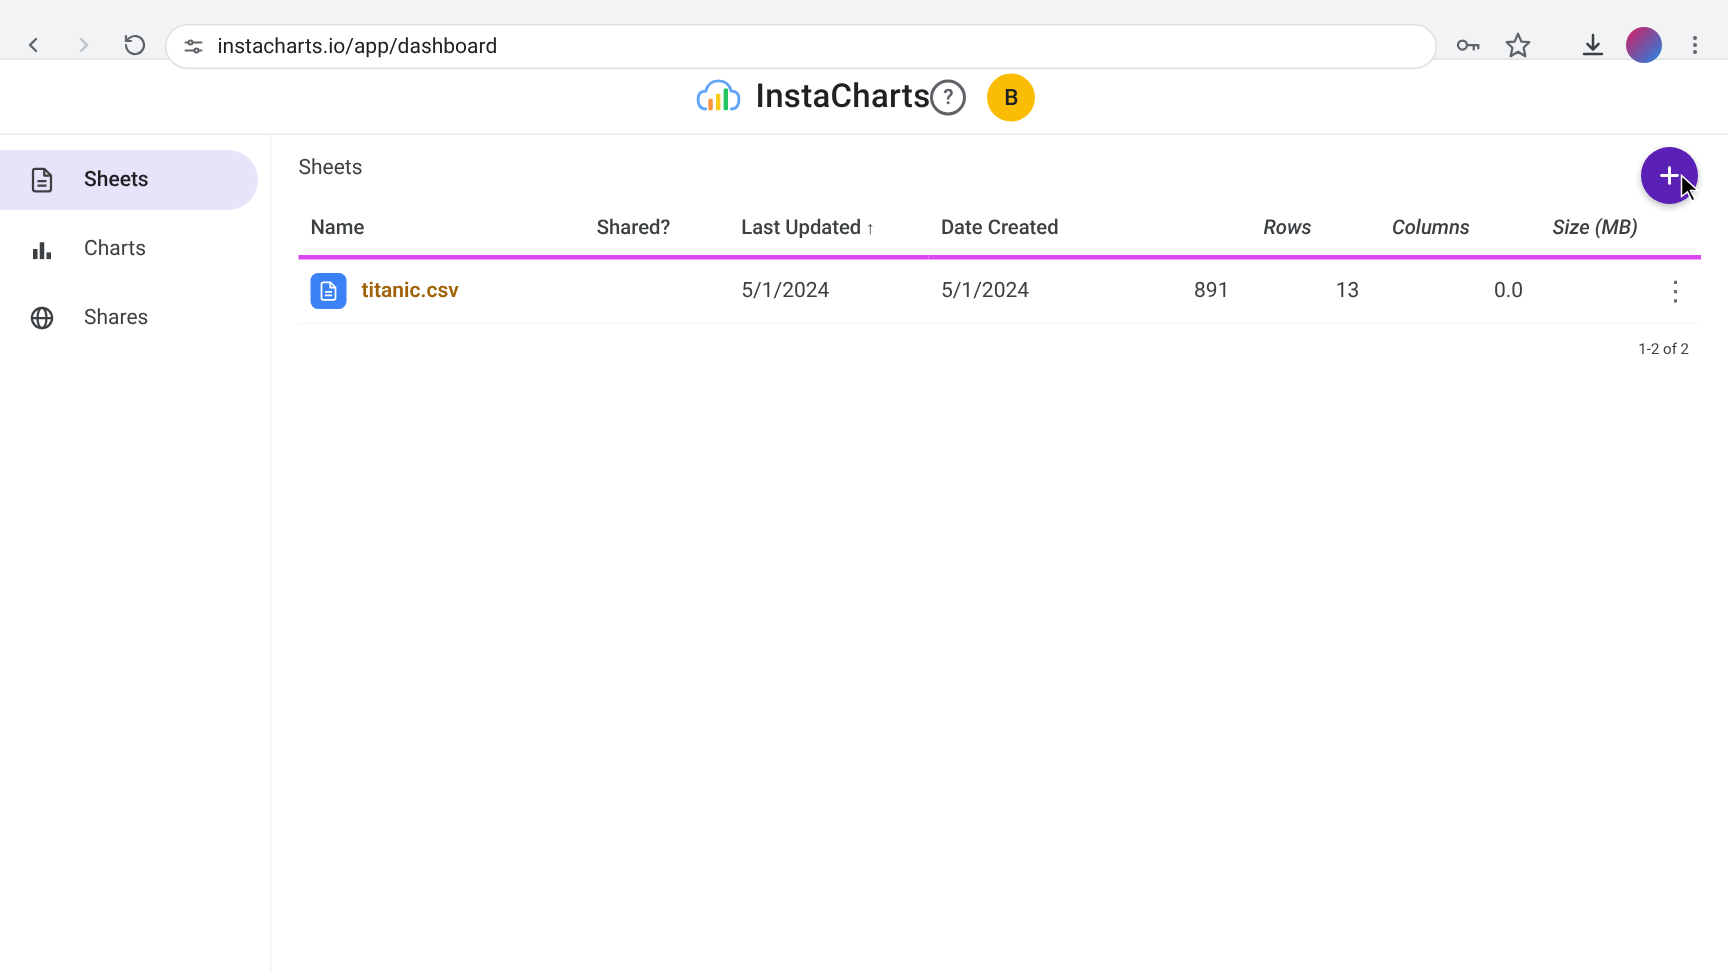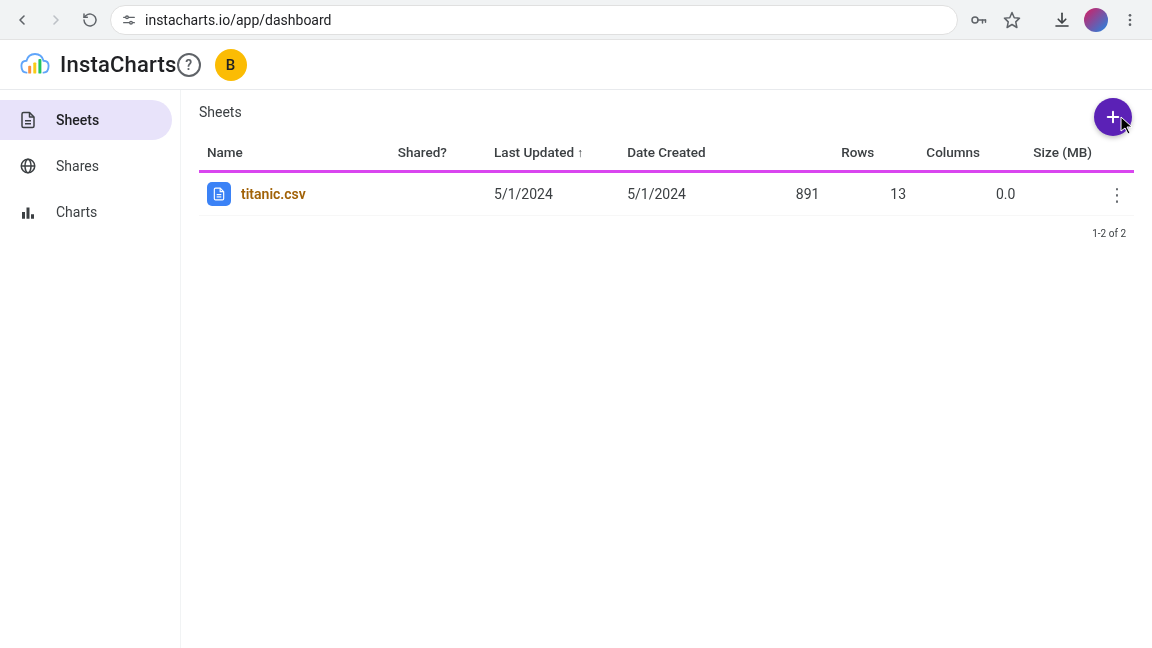--- a/index.html
+++ b/index.html
@@ -1,48 +1,48 @@
 <!DOCTYPE html>
 <html><head>
   <meta charset="utf-8">
   <style>
     * { box-sizing: border-box; margin: 0; padding: 0; }
     body { font-family: -apple-system, BlinkMacSystemFont, "Segoe UI", Roboto, Arial, sans-serif; font-size: 14px; color: #202124; background:#fff; width:1152px; height:648px; overflow:hidden; }
 
     
-    .browser-bar { height: 40px; background:#f1f3f4; display:flex; align-items:center; padding:4px 8px; gap:6px; border-bottom:1px solid #e3e3e3;}
+    .browser-bar { height: 40px; background:#f1f3f4; display:flex; align-items:flex-start; padding:16px 8px; gap:6px; border-bottom:1px solid #e3e3e3;}
     .nav-btn { width:28px; height:28px; border-radius:50%; display:flex; align-items:center; justify-content:center; color:#5f6368; }
     .nav-btn.disabled{ color:#bdc1c6;}
     .omnibox { flex:1; height:30px; background:#fff; border-radius:15px; display:flex; align-items:center; padding:0 10px; gap:8px; color:#5f6368; border:1px solid #e0e0e0;}
     .omnibox .url { color:#202124; font-size:14px;}
     .rbtn{ width:28px;height:28px;display:flex;align-items:center;justify-content:center;color:#5f6368;}
     .ext-avatar{width:24px;height:24px;border-radius:50%;background:linear-gradient(135deg,#d81b60,#1e88e5);}
 
     
-    .app-header{height:50px;display:flex;align-items:center;justify-content:flex-start;padding:0 18px;border-bottom:1px solid #e8eaed;}
+    .app-header{height:50px;display:flex;align-items:center;justify-content:center;padding:0 18px;border-bottom:1px solid #e8eaed;}
     .brand{display:flex;align-items:center;gap:8px;}
     .brand-name{font-size:22px;font-weight:500;color:#202124;letter-spacing:0.2px;}
     .hdr-right{display:flex;align-items:center;gap:14px;}
     .help-btn{width:24px;height:24px;border:2px solid #5f6368;border-radius:50%;display:flex;align-items:center;justify-content:center;font-size:14px;color:#5f6368;font-weight:600;}
     .user-avatar{width:32px;height:32px;border-radius:50%;background:#fbbc04;color:#202124;display:flex;align-items:center;justify-content:center;font-weight:500;font-size:15px;}
 
     
     .content{display:flex;height:calc(648px - 40px - 50px);}
     .sidebar{width:180px;padding:10px 8px 10px 0;}
     .side-item{height:40px;display:flex;align-items:center;gap:18px;padding:0 18px;border-radius:0 22px 22px 0;color:#3c4043;font-size:14px;margin-bottom:6px;cursor:pointer;}
     .side-item.active{background:#e8e3fa;color:#202124;font-weight:500;}
     .side-icon{width:20px;height:20px;display:flex;align-items:center;justify-content:center;color:#3c4043;}
 
     .main{flex:1;padding:14px 18px 18px 18px;position:relative;border-left:1px solid #f1f3f4;}
     .page-title{font-size:14px;color:#3c4043;margin-bottom:14px;}
     .fab{width:38px;height:38px;border-radius:50%;background:#5b21b6;color:#fff;display:flex;align-items:center;justify-content:center;position:absolute;top:8px;right:20px;box-shadow:0 2px 5px rgba(0,0,0,0.25);font-size:22px;cursor:pointer;}
 
     table{width:100%;border-collapse:collapse;}
     thead th{text-align:left;font-weight:500;font-size:13.5px;color:#3c4043;padding:10px 8px;border-bottom:3px solid #d946ef;}
-    thead th.num{text-align:right;}
+    thead th.num{text-align:right;font-style:italic;}
     tbody td{padding:9px 8px;font-size:14px;color:#3c4043;vertical-align:middle;}
     tbody tr{border-bottom:1px solid #f7f7f7;}
     td.num{text-align:left;}
     .name-cell{display:flex;align-items:center;gap:10px;font-weight:600;color:#a16207;}
     .file-badge{width:24px;height:24px;border-radius:5px;background:#3b82f6;display:flex;align-items:center;justify-content:center;flex-shrink:0;}
     .sort-arrow{font-size:12px;margin-left:3px;}
     .kebab{width:20px;text-align:center;color:#5f6368;cursor:pointer;font-size:18px;}
     .pager{text-align:right;padding:12px 8px 0 0;font-size:10px;color:#3c4043;}
 
     
@@ -149,37 +149,37 @@
             <path d="M14 2H6a2 2 0 0 0-2 2v16a2 2 0 0 0 2 2h12a2 2 0 0 0 2-2V8z"></path>
             <polyline points="14 2 14 8 20 8"></polyline>
             <line x1="8" y1="13" x2="16" y2="13"></line>
             <line x1="8" y1="17" x2="16" y2="17"></line>
           </svg>
       </span>
       <span>Sheets</span>
     </div>
     <div class="side-item">
       <span class="side-icon">
+        <svg width="18" height="18" viewBox="0 0 24 24" fill="currentColor">
+            <rect x="4" y="12" width="4" height="9"></rect>
+            <rect x="10" y="6" width="4" height="15"></rect>
+            <rect x="16" y="15" width="4" height="6"></rect>
+          </svg>
+      </span>
+      <span>Charts</span>
+    </div>
+    <div class="side-item">
+      <span class="side-icon">
         <svg width="18" height="18" viewBox="0 0 24 24" fill="none" stroke="currentColor" stroke-width="2">
             <circle cx="12" cy="12" r="9"></circle>
             <ellipse cx="12" cy="12" rx="4" ry="9"></ellipse>
             <line x1="3" y1="12" x2="21" y2="12"></line>
           </svg>
       </span>
       <span>Shares</span>
-    </div>
-    <div class="side-item">
-      <span class="side-icon">
-        <svg width="18" height="18" viewBox="0 0 24 24" fill="currentColor">
-            <rect x="4" y="12" width="4" height="9"></rect>
-            <rect x="10" y="6" width="4" height="15"></rect>
-            <rect x="16" y="15" width="4" height="6"></rect>
-          </svg>
-      </span>
-      <span>Charts</span>
     </div>
   </div>
 
   <div class="main">
     <div class="page-title">Sheets</div>
     <div class="fab">
       <svg width="18" height="18" viewBox="0 0 24 24" fill="none" stroke="white" stroke-width="2.6" stroke-linecap="round">
           <line x1="12" y1="5" x2="12" y2="19"></line>
           <line x1="5" y1="12" x2="19" y2="12"></line>
         </svg>

